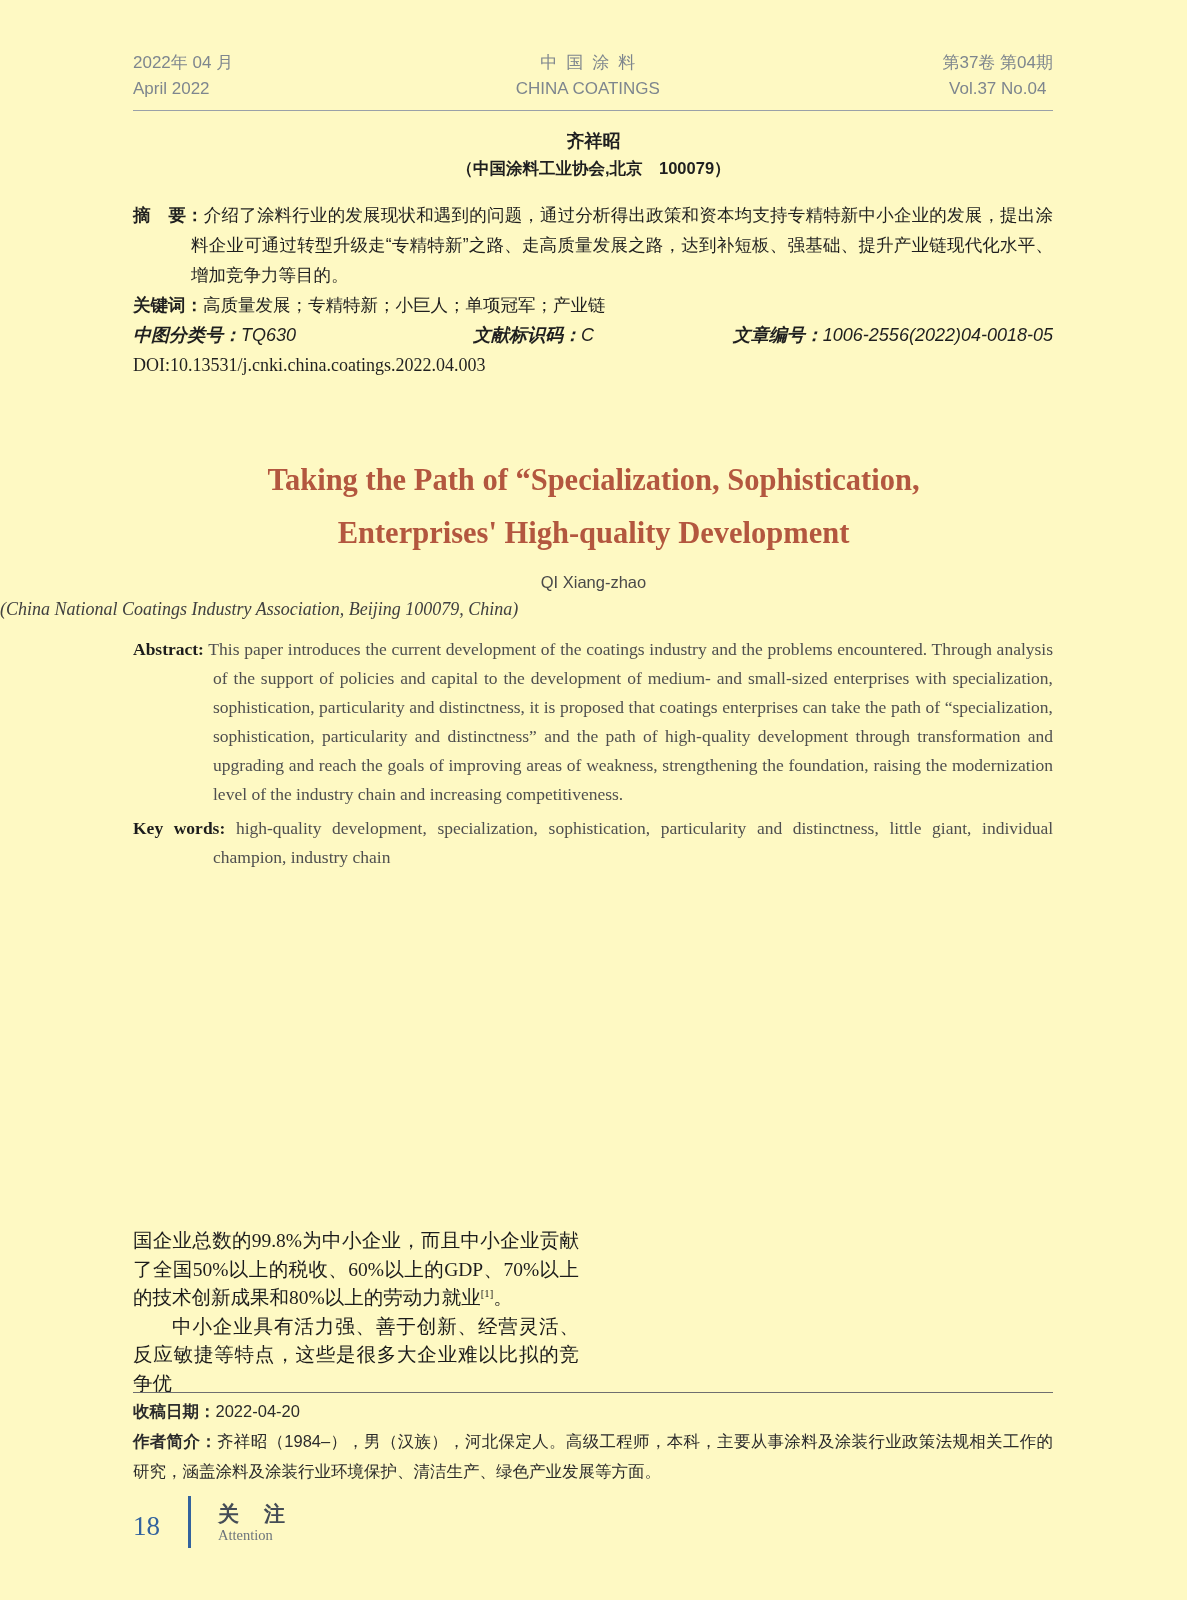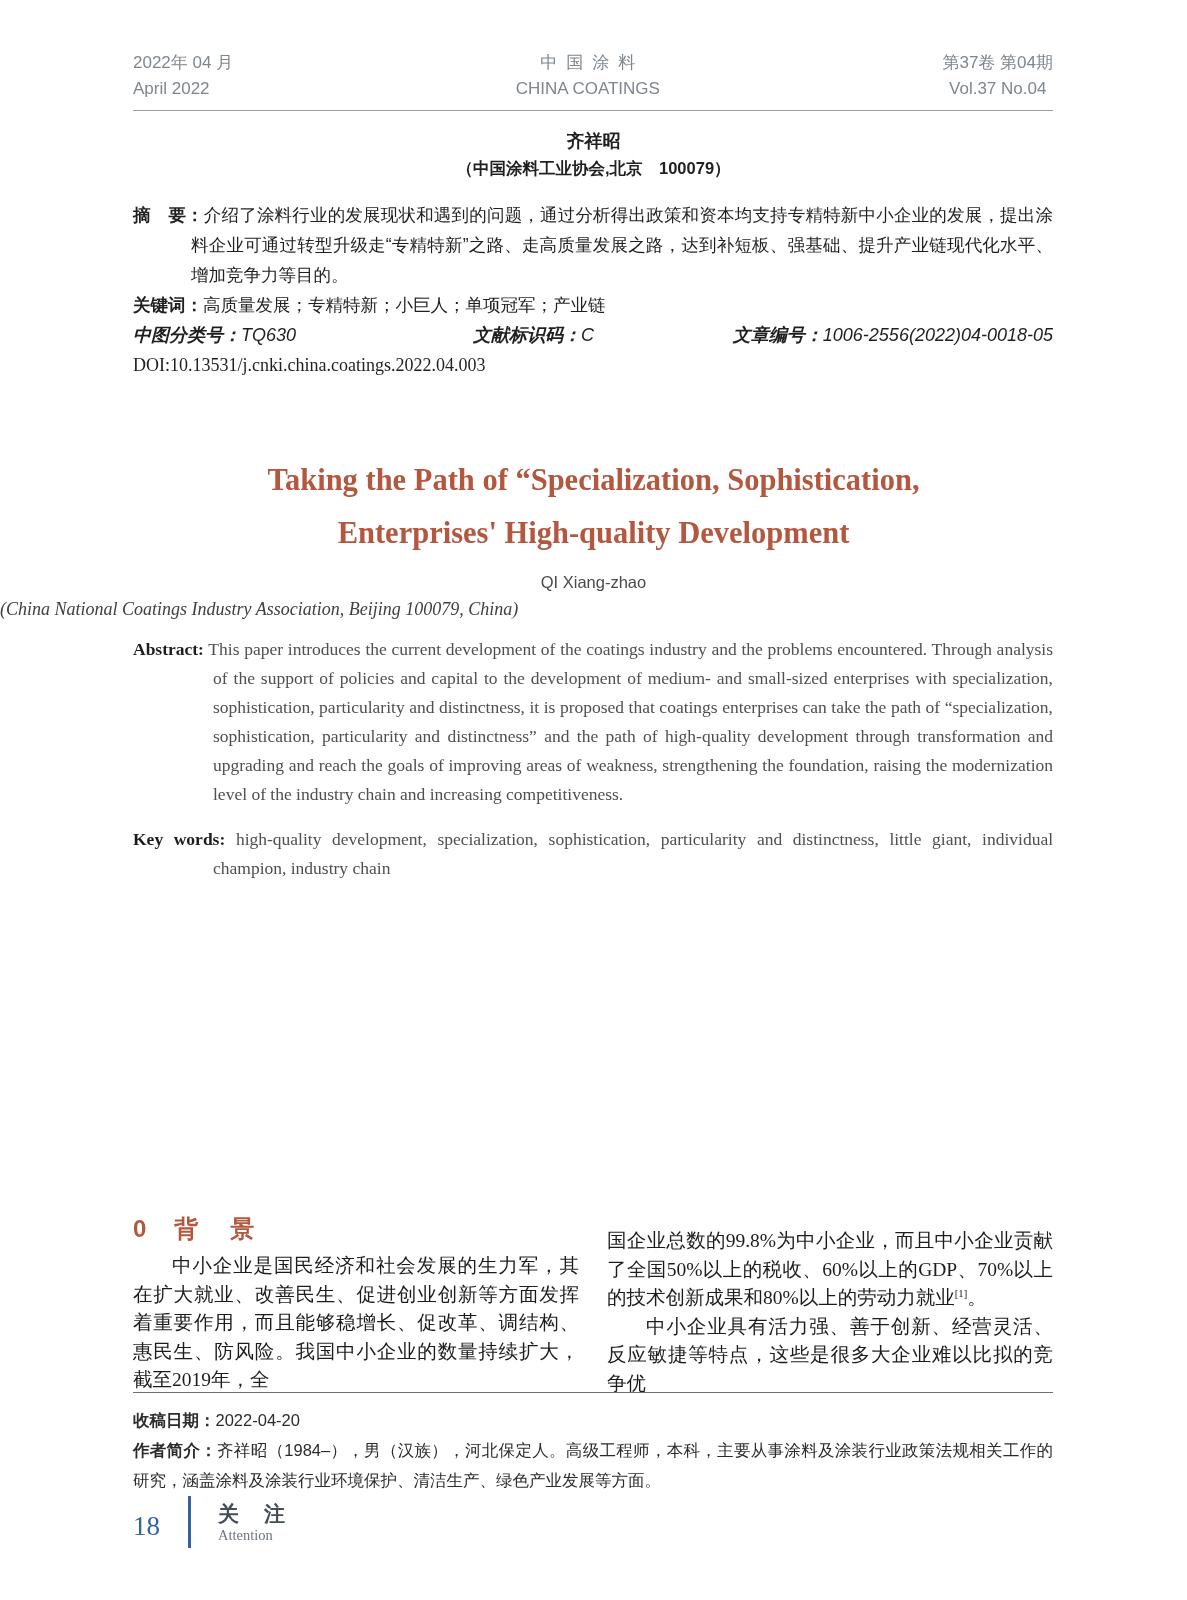--- a/index.html
+++ b/index.html
@@ -1,21 +1,21 @@
 <!DOCTYPE html>
 <html><head>
 <meta charset="utf-8">
 <style>
   * { margin:0; padding:0; box-sizing:border-box; }
   html, body { background:#e9e9e9; }
   .page {
     position:relative;
     width:1187px; height:1600px;
     margin:0 auto;
-    background:#ffffff;
+    background:#fef9c3;
     overflow:hidden;
     font-family:"Liberation Sans", sans-serif;
     color:#1f1f1f;
   }
 
   
   .jheader {
     display:flex; justify-content:space-between; align-items:flex-start;
     margin:0 134px 0 133px;
     padding-top:50px; padding-bottom:8px;
@@ -68,21 +68,21 @@
   }
 
   
   .abs-en, .kw-en {
     margin:14px 134px 0 133px;
     font-family:"Liberation Serif", serif;
     font-size:17.5px; line-height:29px; text-align:justify;
     color:#4f4f4f;
     padding-left:80px; text-indent:-80px;
   }
-  .kw-en { margin-top:16px; }
+  .kw-en { margin-top:5px; }
   .abs-en .lbl, .kw-en .lbl { color:#1c1c1c; }
 
   
   .sec-body {
     position:absolute; top:1212px; left:133px; right:134px;
     display:flex; gap:28px;
   }
   .col { width:446px; }
   .sec-head {
     color:#b3573f; font-weight:bold; font-size:24px;
@@ -94,21 +94,21 @@
     font-size:19.5px; line-height:28.5px;
     text-align:justify; color:#1c1c1c;
   }
   .col p.indent { text-indent:2em; }
   .col-right { padding-top:15px; }
   sup { font-size:0.55em; vertical-align:super; line-height:0; }
 
   
   .footnote {
     position:absolute; top:1392px; left:133px; right:134px;
-    border-top:1px solid #6f6f6f; padding-top:12px;
+    border-top:1px solid #6f6f6f; padding-top:3px;
     font-size:16.5px; line-height:30px; text-align:justify; color:#2b2b2b;
   }
 
   
   .page-footer {
     position:absolute; top:1496px; left:133px;
     display:flex; align-items:center;gap:16px;
   }
   .pf-num {
     font-family:"Liberation Serif", serif;
@@ -158,24 +158,20 @@
     <div>Enterprises' High-quality Development</div>
   </div>
   <div class="en-author">QI Xiang-zhao</div>
   <div class="en-affil">(China National Coatings Industry Association, Beijing 100079, China)</div>
 
   <div class="abs-en"><span class="lbl">Abstract:</span> <span>This paper introduces the current development of the coatings industry and the problems encountered. Through analysis of the support of policies and capital to the development of medium- and small-sized enterprises with specialization, sophistication, particularity and distinctness, it is proposed that coatings enterprises can take the path of “specialization, sophistication, particularity and distinctness” and the path of high-quality development through transformation and upgrading and reach the goals of improving areas of weakness, strengthening the foundation, raising the modernization level of the industry chain and increasing competitiveness.</span></div>
 
   <div class="kw-en"><span class="lbl">Key words:</span> <span>high-quality development, specialization, sophistication, particularity and distinctness, little giant, individual champion, industry chain</span></div>
 
   <div class="sec-body">
-    <div class="col col-left">
-      <div class="sec-head"><span>0</span><span class="sec-title">背　景</span></div>
-      <p class="indent">中小企业是国民经济和社会发展的生力军，其在扩大就业、改善民生、促进创业创新等方面发挥着重要作用，而且能够稳增长、促改革、调结构、惠民生、防风险。我国中小企业的数量持续扩大，截至2019年，全</p>
-    </div>
     <div class="col col-right">
       <p><span>国企业总数的99.8%为中小企业，而且中小企业贡献了全国50%以上的税收、60%以上的GDP、70%以上的技术创新成果和80%以上的劳动力就业</span><sup>[1]</sup><span>。</span></p>
       <p class="indent">中小企业具有活力强、善于创新、经营灵活、反应敏捷等特点，这些是很多大企业难以比拟的竞争优</p>
     </div>
   </div>
 
   <div class="footnote">
     <div><span class="lbl">收稿日期：</span><span>2022-04-20</span></div>
     <div><span class="lbl">作者简介：</span><span>齐祥昭（1984–），男（汉族），河北保定人。高级工程师，本科，主要从事涂料及涂装行业政策法规相关工作的研究，涵盖涂料及涂装行业环境保护、清洁生产、绿色产业发展等方面。</span></div>
   </div>

